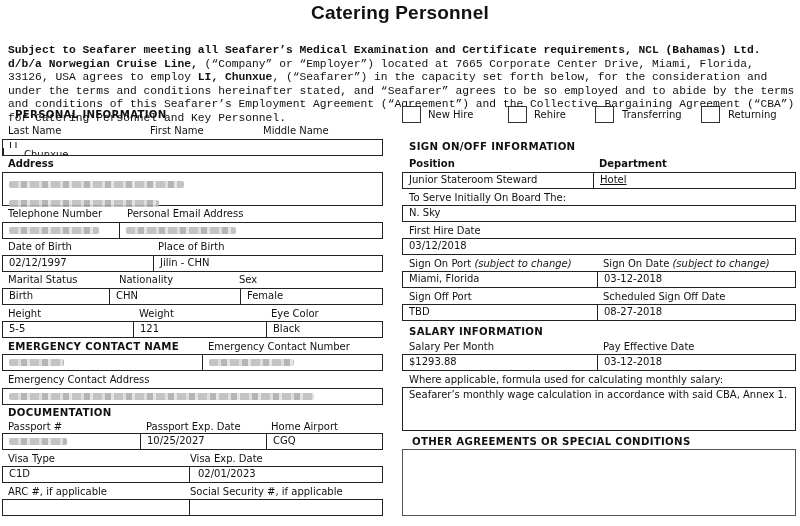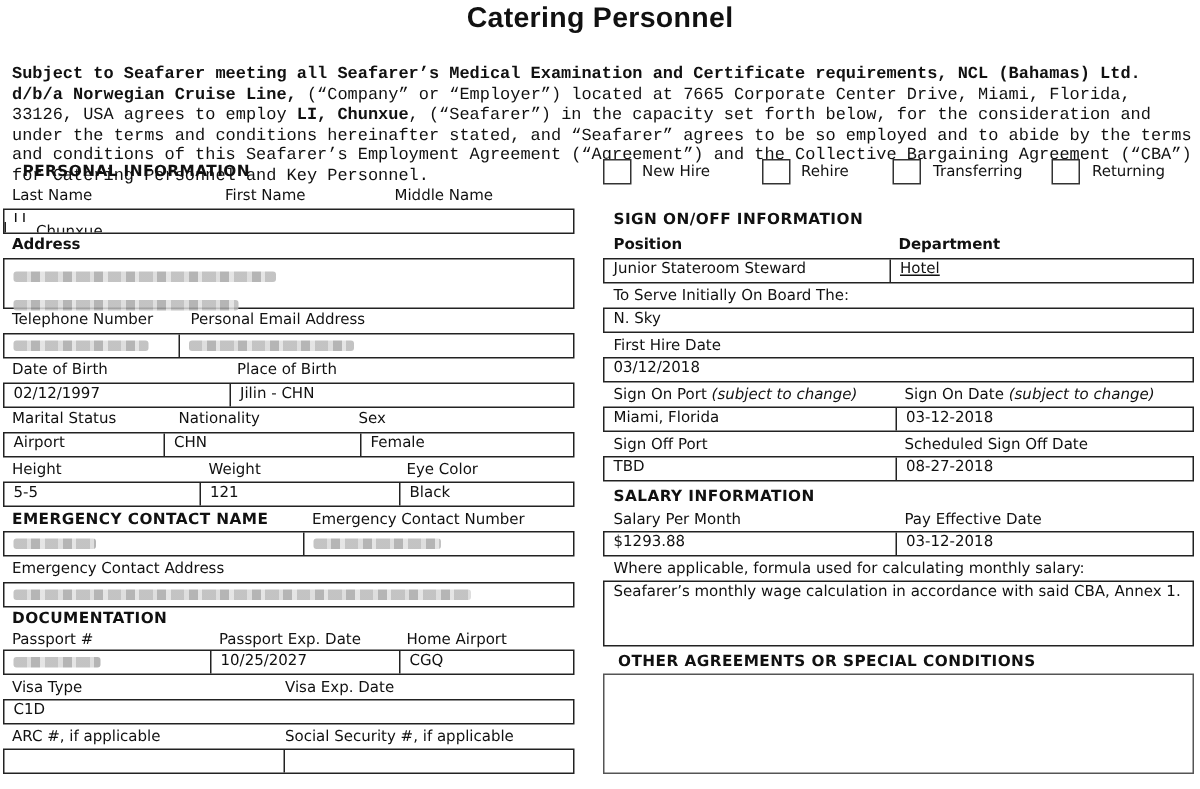--- a/index.html
+++ b/index.html
@@ -66,21 +66,21 @@
 <div class="lbl" style="left:158px; top:241px;">Place of Birth</div>
 <div class="row" style="left:2px; top:255px; width:381px;">
   <div class="cell" style="width:150px;">02/12/1997</div>
   <div class="cell" style="flex:1;">Jilin - CHN</div>
 </div>
 
 <div class="lbl" style="left:8px; top:274px;text-align:right;">Marital Status</div>
 <div class="lbl" style="left:119px; top:274px;">Nationality</div>
 <div class="lbl" style="left:239px; top:274px;">Sex</div>
 <div class="row" style="left:2px; top:288px; width:381px;">
-  <div class="cell" style="width:106px;">Airport</div>
+  <div class="cell" style="width:106px;">Birth</div>
   <div class="cell" style="width:131px;">CHN</div>
   <div class="cell" style="flex:1;">Female</div>
 </div>
 
 <div class="lbl" style="left:8px; top:308px;">Height</div>
 <div class="lbl" style="left:139px; top:308px;">Weight</div>
 <div class="lbl" style="left:271px; top:308px;">Eye Color</div>
 <div class="row" style="left:2px; top:321px; width:381px;">
   <div class="cell" style="width:130px;">5-5</div>
   <div class="cell" style="width:133px;">121</div>
@@ -106,20 +106,21 @@
 <div class="row" style="left:2px; top:433px; width:381px;">
   <div class="cell" style="width:137px;"><span class="blur" style="width:58px;"></span></div>
   <div class="cell" style="width:126px;">10/25/2027</div>
   <div class="cell" style="flex:1;">CGQ</div>
 </div>
 
 <div class="lbl" style="left:8px; top:453px;">Visa Type</div>
 <div class="lbl" style="left:190px; top:453px;">Visa Exp. Date</div>
 <div class="row" style="left:2px; top:466px; width:381px;">
   <div class="cell" style="width:186px;">C1D</div>
+  <div class="cell" style="flex:1; padding-left:8px;">02/01/2023</div>
 </div>
 
 <div class="lbl" style="left:8px; top:486px;">ARC #, if applicable</div>
 <div class="lbl" style="left:190px; top:486px;">Social Security #, if applicable</div>
 <div class="row" style="left:2px; top:499px; width:381px;">
   <div class="cell" style="width:186px;"></div>
   <div class="cell" style="flex:1;"></div>
 </div>
 
 <div class="chk" style="left:402px; top:106px;"></div>

